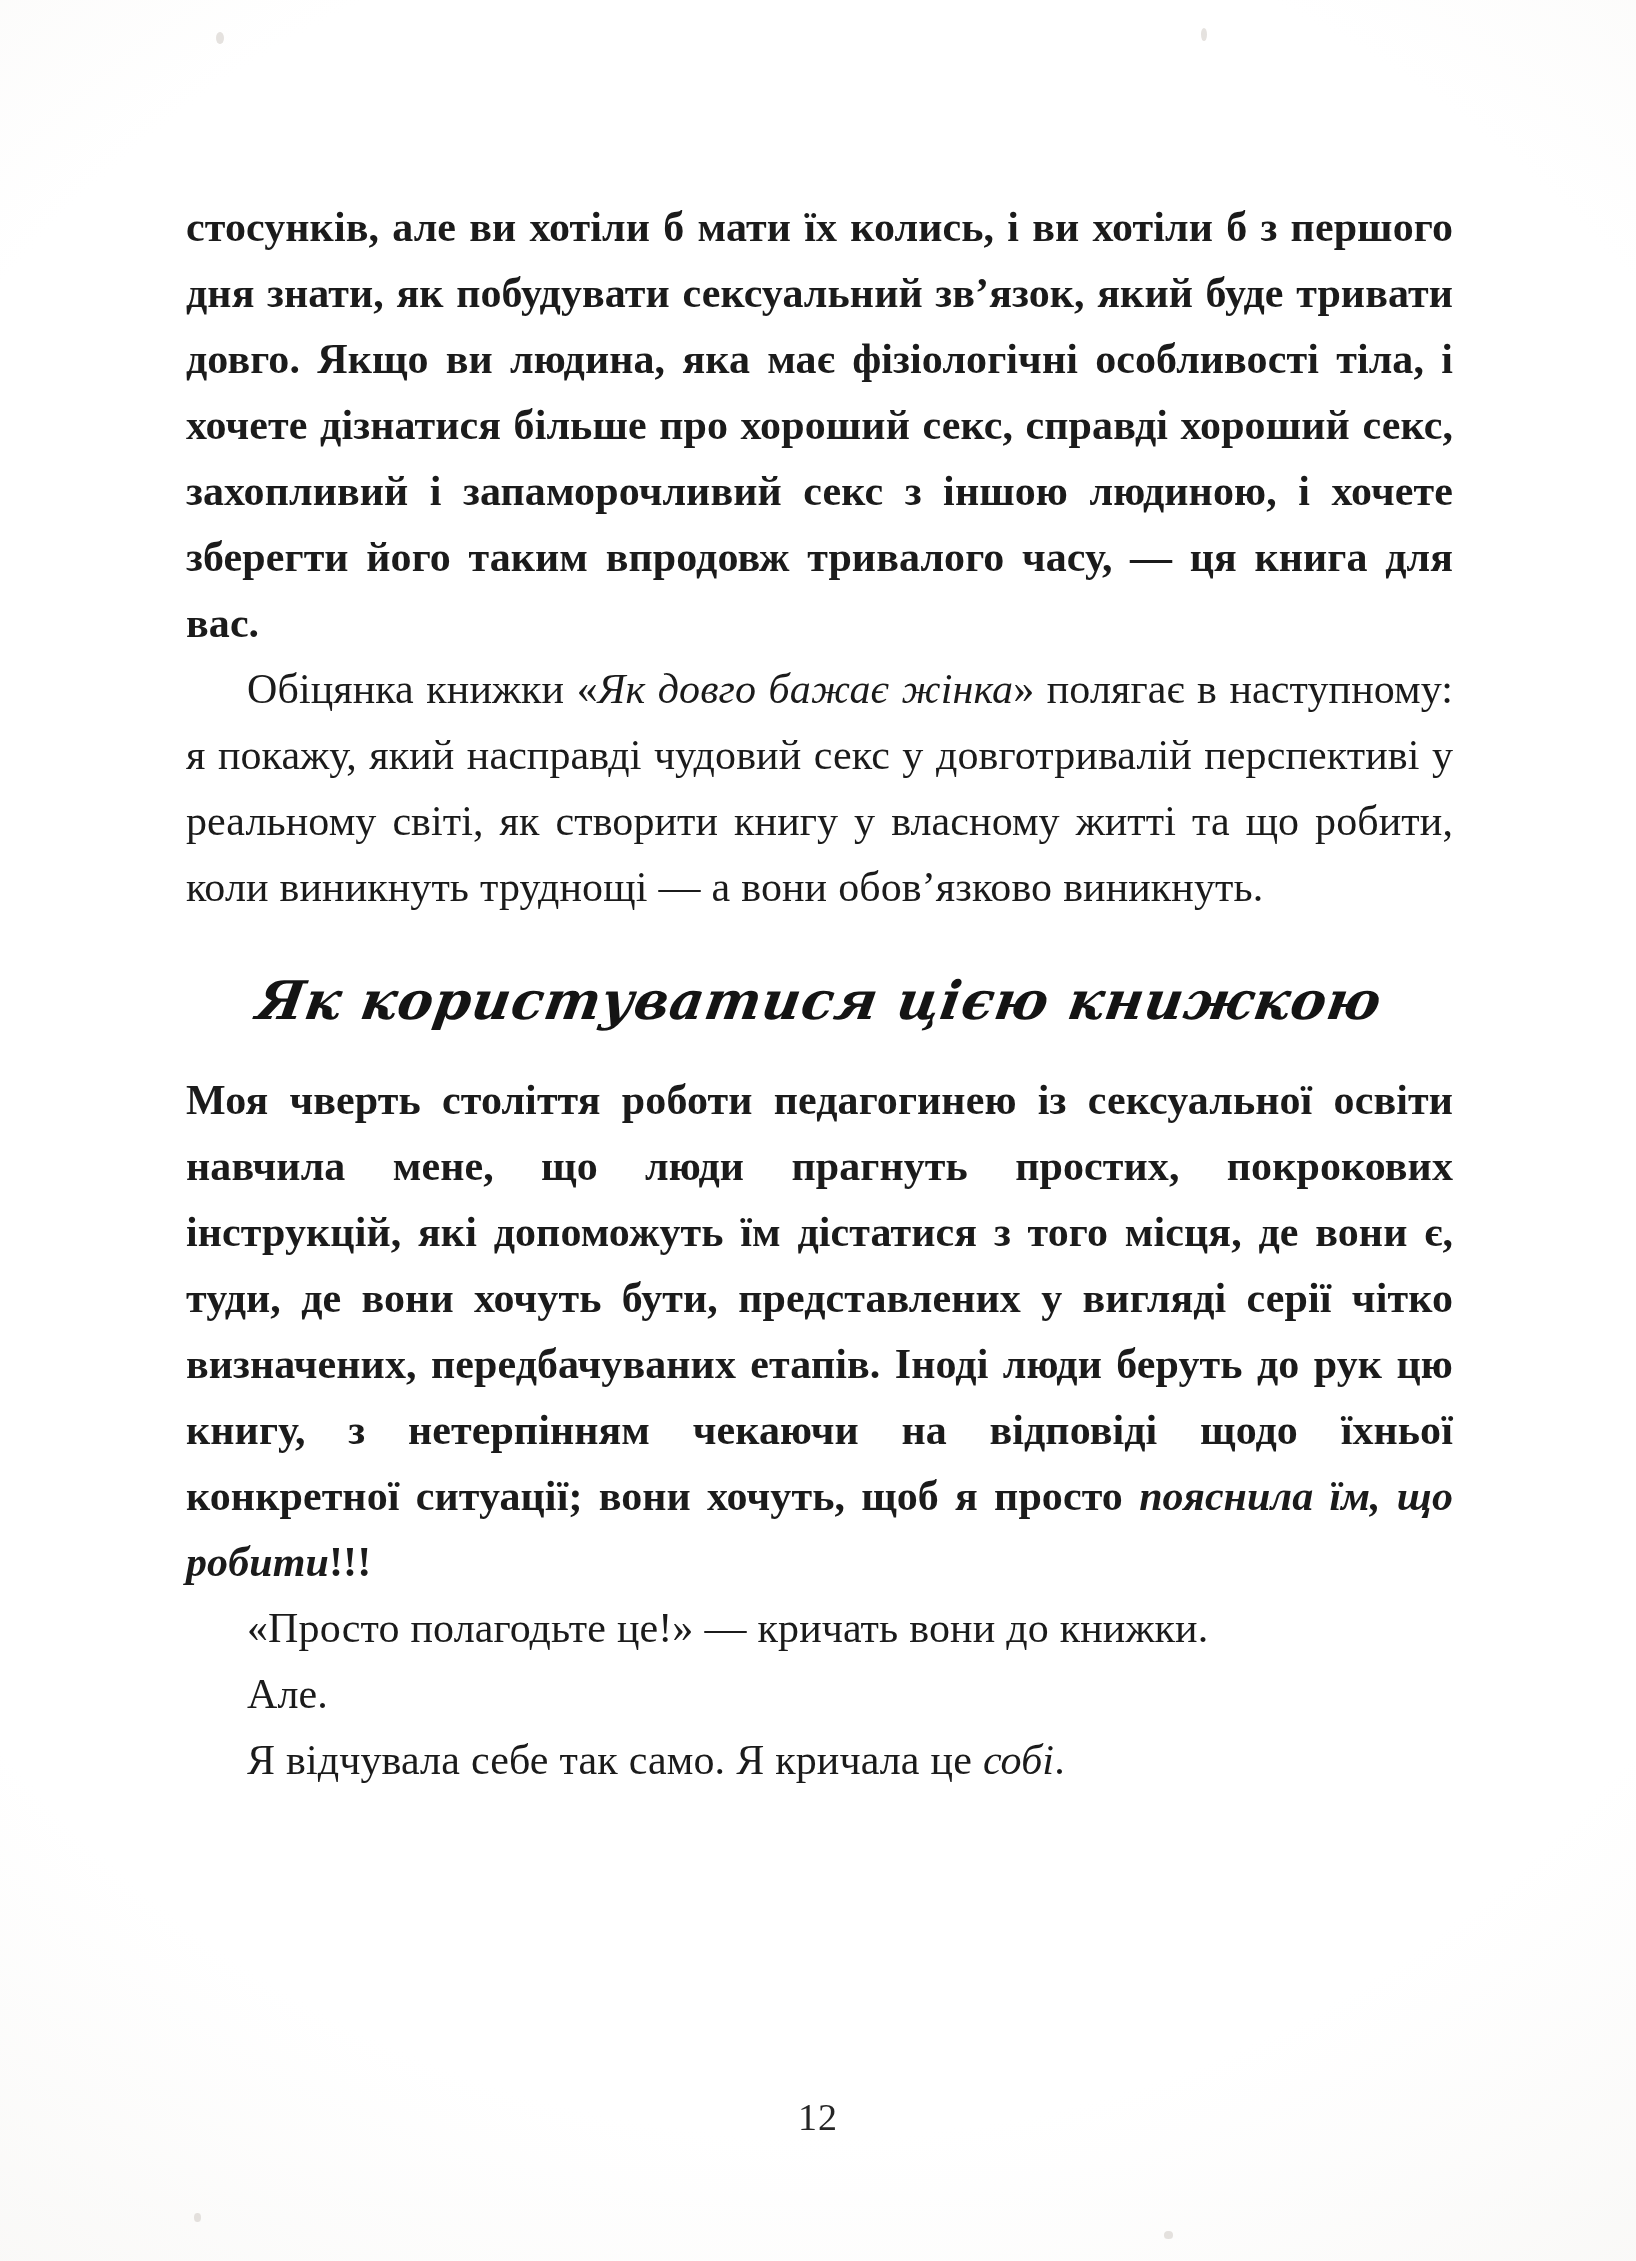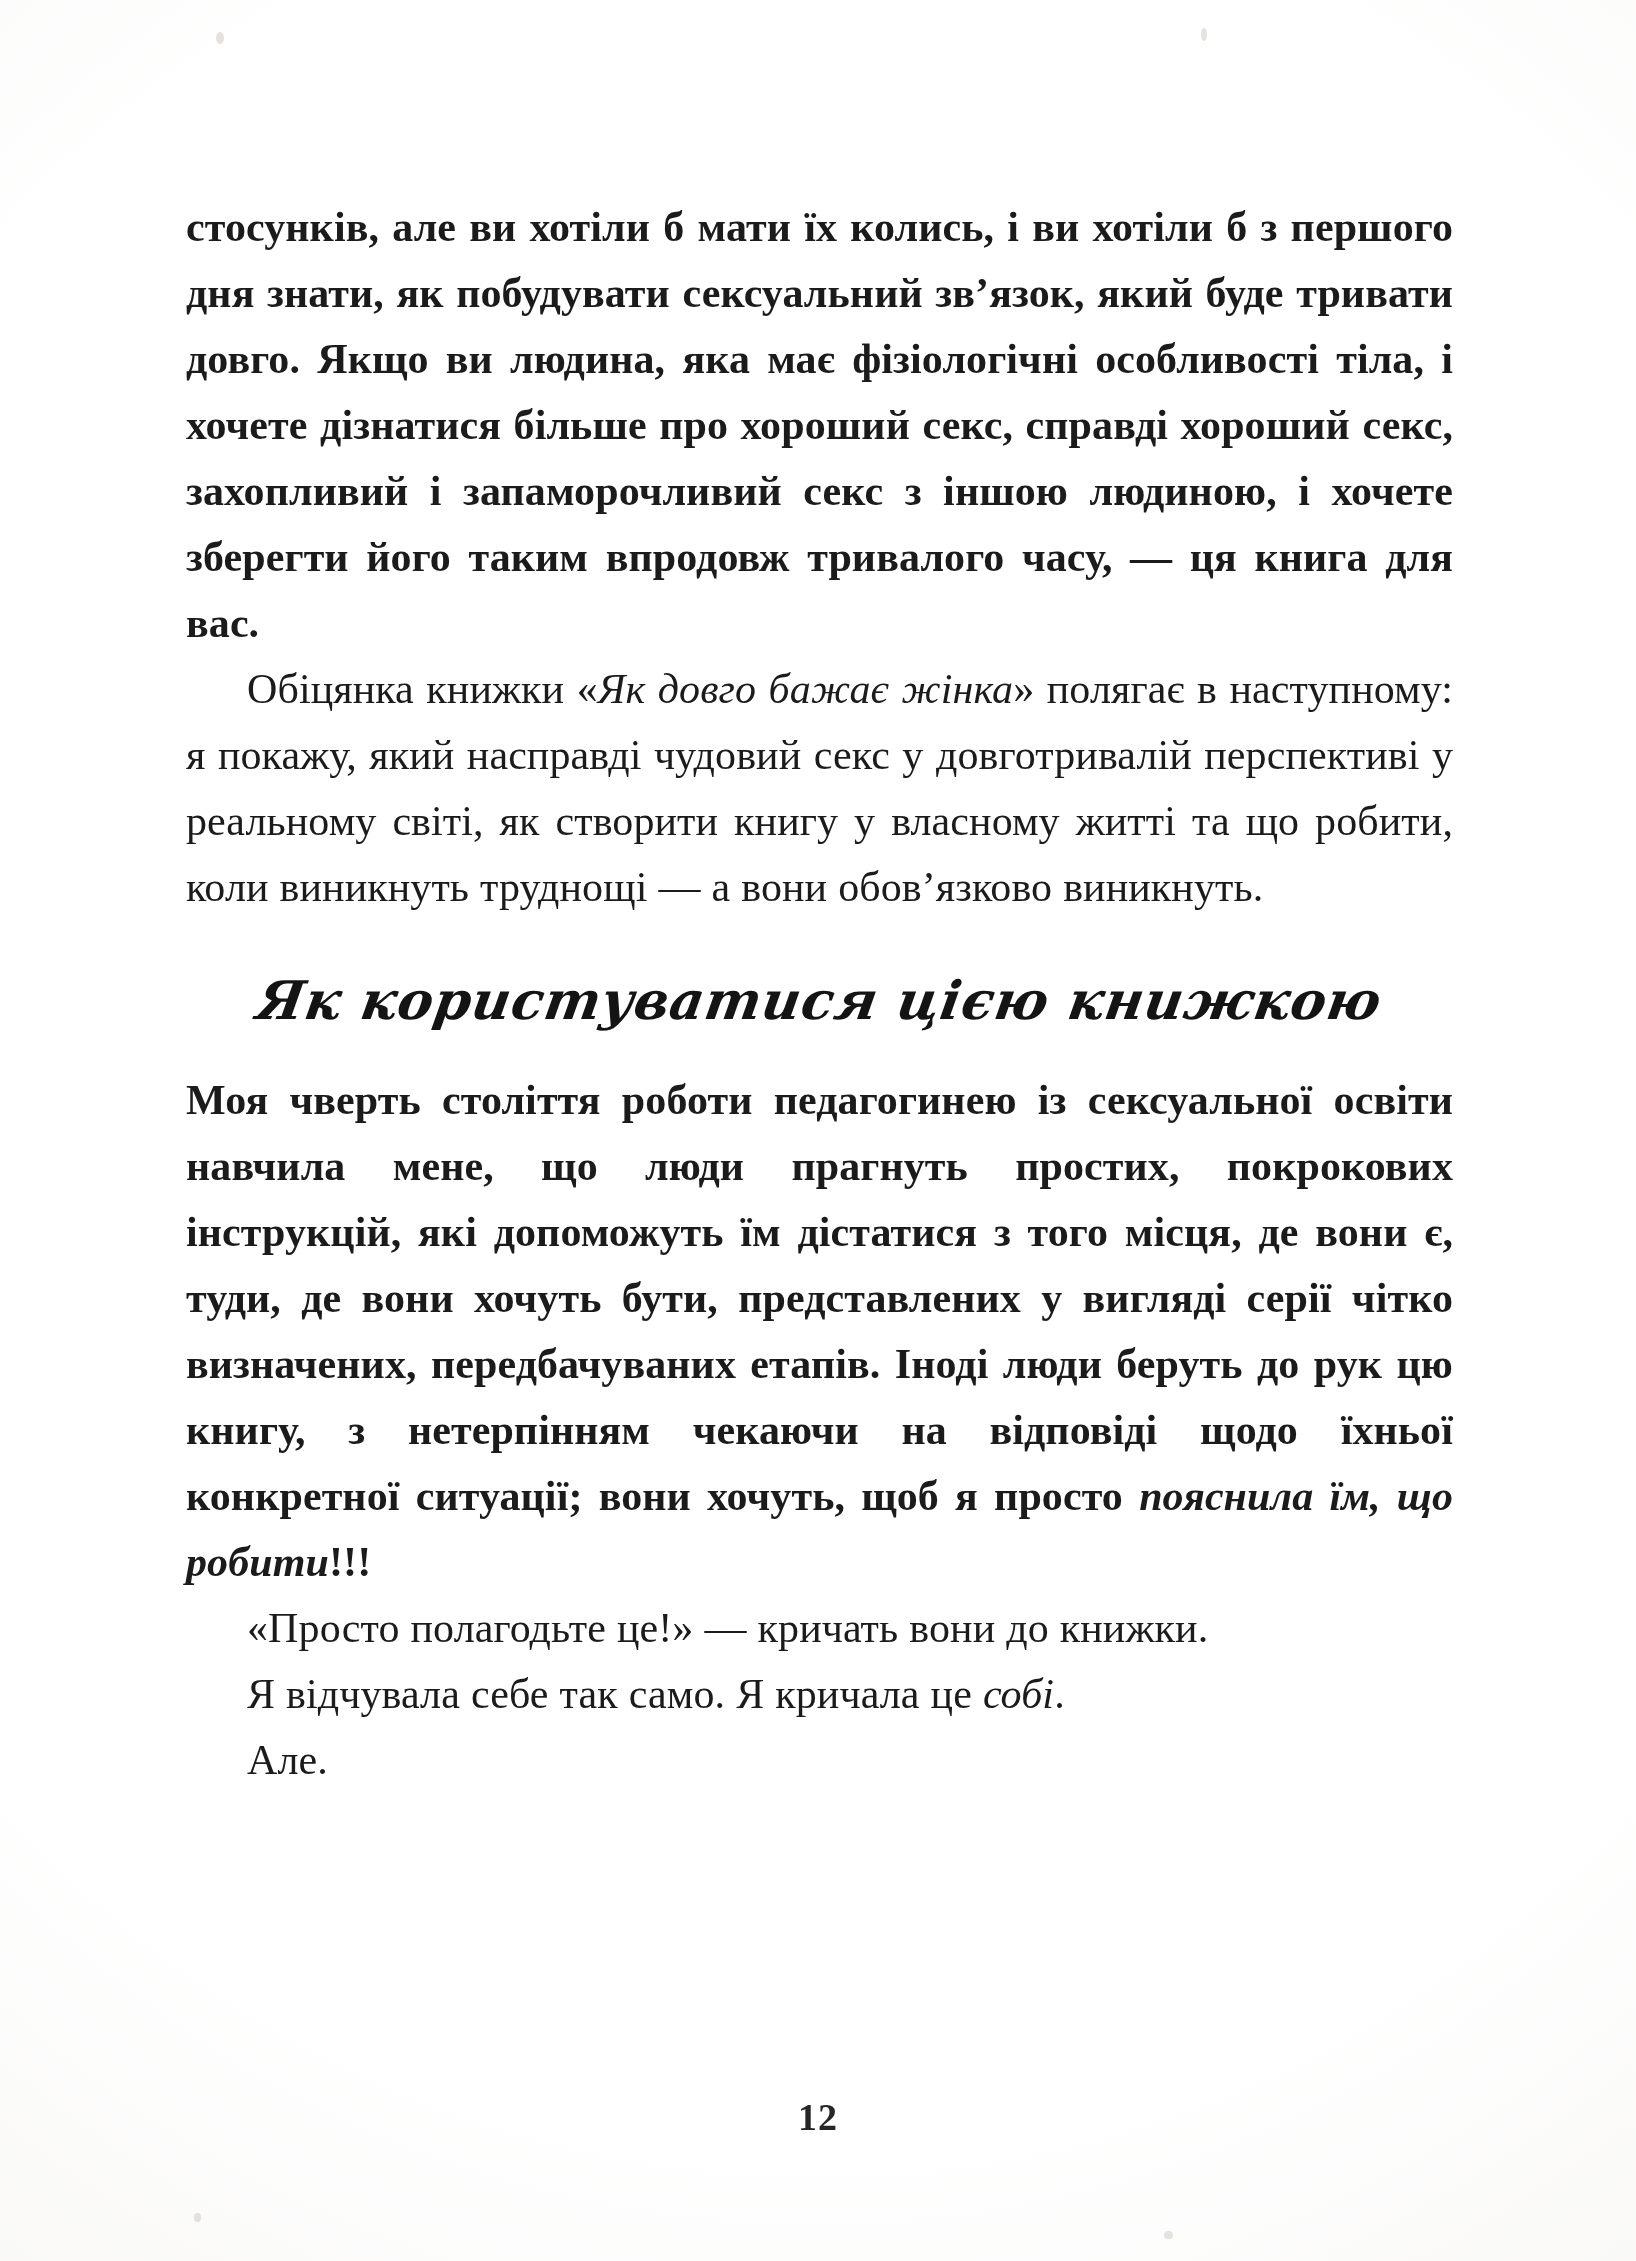--- a/index.html
+++ b/index.html
@@ -71,21 +71,20 @@
 
   .page-number {
     position: absolute;
     left: 0;
     right: 0;
     top: 2095px;
     text-align: center;
     font-size: 38px;
     color: #262626;
     letter-spacing: 0.9px;
-    font-weight: bold;
   }
 </style>
 </head>
 <body>
 
 <div class="page">
 
   <div class="scan-speck" style="left:216px;top:32px;width:7.7px;height:12px;"></div>
   <div class="scan-speck" style="left:1201px;top:28px;width:6px;height:12.8px;"></div>
   <div class="scan-speck" style="left:194px;top:2213px;width:6.8px;height:8.5px;"></div>
@@ -97,23 +96,23 @@
 
     <p class="para indent"><span>Обіцянка книжки «</span><span class="it">Як довго бажає жінка</span><span>» полягає в наступному: я покажу, який насправді чудовий секс у довготривалій перспективі у реальному світі, як створити книгу у власному житті та що робити, коли виникнуть труднощі — а вони обов’язково виникнуть.</span></p>
 
     <div class="script-heading">Як користуватися цією книжкою</div>
 
     <p class="para noindent"><span>Моя чверть століття роботи педагогинею із сексуальної освіти навчила мене, що люди прагнуть простих, покрокових інструкцій, які допоможуть їм дістатися з того місця, де вони є, туди, де вони хочуть бути, представлених у вигляді серії чітко визначених, передбачуваних етапів. Іноді люди беруть до рук цю книгу, з нетерпінням чекаючи на відповіді щодо їхньої конкретної ситуації; вони хочуть, щоб я просто </span><span class="it">пояснила їм, що робити</span><span>!!!</span></p>
 
     <div class="closing">
       <p class="para flush"><span>«Просто полагодьте це!» — кричать вони до книжки.</span><span class="it"></span><span></span></p>
 
+      <p class="para flush"><span>Але.</span><span class="it"></span><span></span></p>
+
       <p class="para flush"><span>Я відчувала себе так само. Я кричала це </span><span class="it">собі</span><span>.</span></p>
-
-      <p class="para flush"><span>Але.</span><span class="it"></span><span></span></p>
     </div>
 
   </div>
 
   <div class="page-number">12</div>
 
 </div>
 
 
 </body></html>

